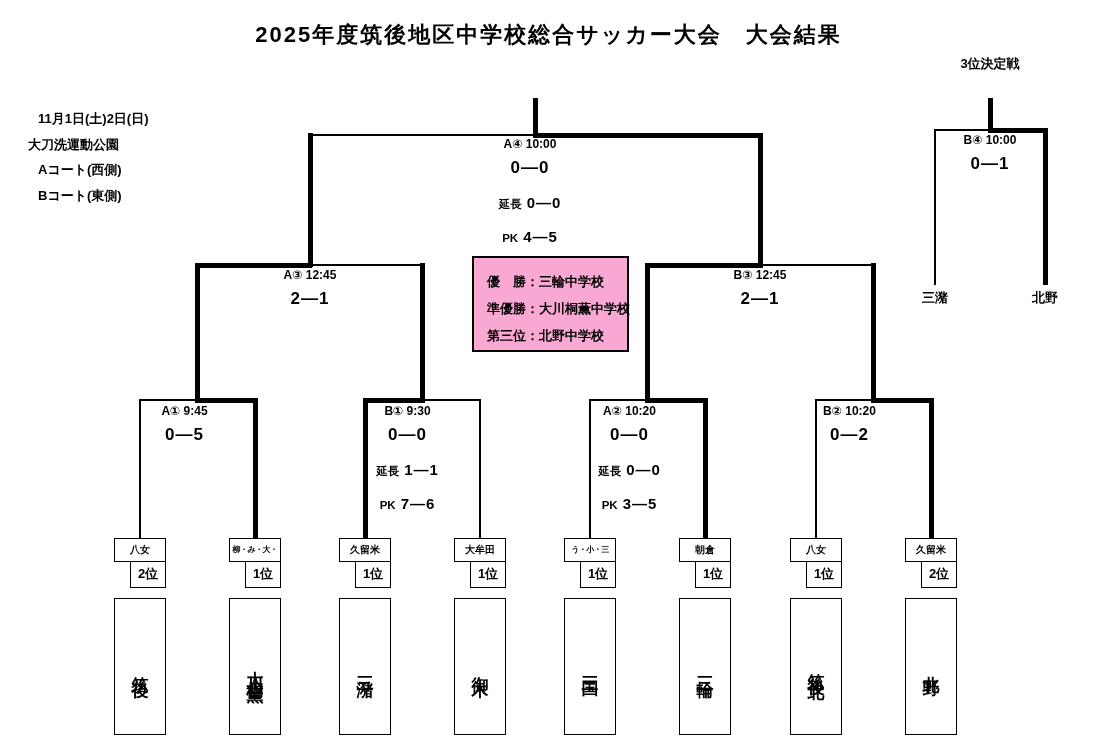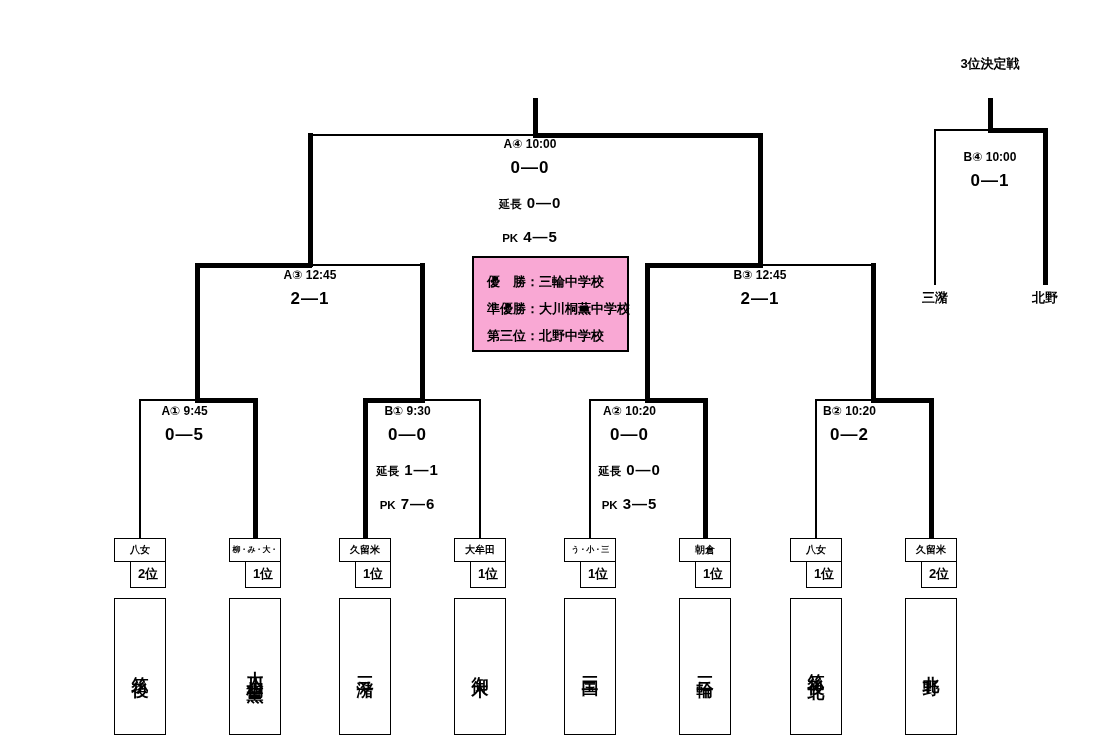--- a/index.html
+++ b/index.html
@@ -102,22 +102,29 @@
       <line x1="931" y1="398" x2="931" y2="538" stroke-width="5"></line>
 
       <line x1="990" y1="98" x2="990" y2="132" stroke-width="5"></line>
       <line x1="935" y1="130" x2="991" y2="130" stroke-width="2"></line>
       <line x1="988" y1="130" x2="1047" y2="130" stroke-width="5"></line>
       <line x1="935" y1="129" x2="935" y2="285" stroke-width="2"></line>
       <line x1="1045" y1="128" x2="1045" y2="285" stroke-width="5"></line>
     </g>
   </svg>
 
+  <div class="title">2025年度筑後地区中学校総合サッカー大会　大会結果</div>
   <div class="third-heading">3位決定戦</div>
 
+  <div class="info">
+    <div class="ind">11月1日(土)2日(日)</div>
+    <div>大刀洗運動公園</div>
+    <div class="ind">Aコート(西側)</div>
+    <div class="ind">Bコート(東側)</div>
+  </div>
 
   <div class="results-box">
     <div>優　勝：三輪中学校</div>
     <div>準優勝：大川桐薫中学校</div>
     <div>第三位：北野中学校</div>
   </div>
 
   <div class="match" style="left:450px;top:137px;width:160px">
     <div class="mlabel">A④ 10:00</div>
     <div class="mscore">0—0</div>
@@ -152,21 +159,21 @@
     <div class="mscore">0—0</div>
     <div class="msub"><span class="mpre">延長</span><span class="mnum">0—0</span></div>
     <div class="msub"><span class="mpre">PK</span><span class="mnum">3—5</span></div>
   </div>
 
   <div class="match" style="left:792px;top:404px;width:115px">
     <div class="mlabel">B② 10:20</div>
     <div class="mscore">0—2</div>
   </div>
 
-  <div class="match" style="left:930px;top:150px;width:120px">
+  <div class="match" style="left:930px;top:133px;width:120px">
     <div class="mlabel">B④ 10:00</div>
     <div class="mscore">0—1</div>
   </div>
   <div class="tp-team" style="left:903px">三潴</div>
   <div class="tp-team" style="left:1013px">北野</div>
 
   <div class="team" style="left:114px">
     <div class="tregion">八女</div>
     <div class="trank">2位</div>
     <div class="tname">筑後</div>

